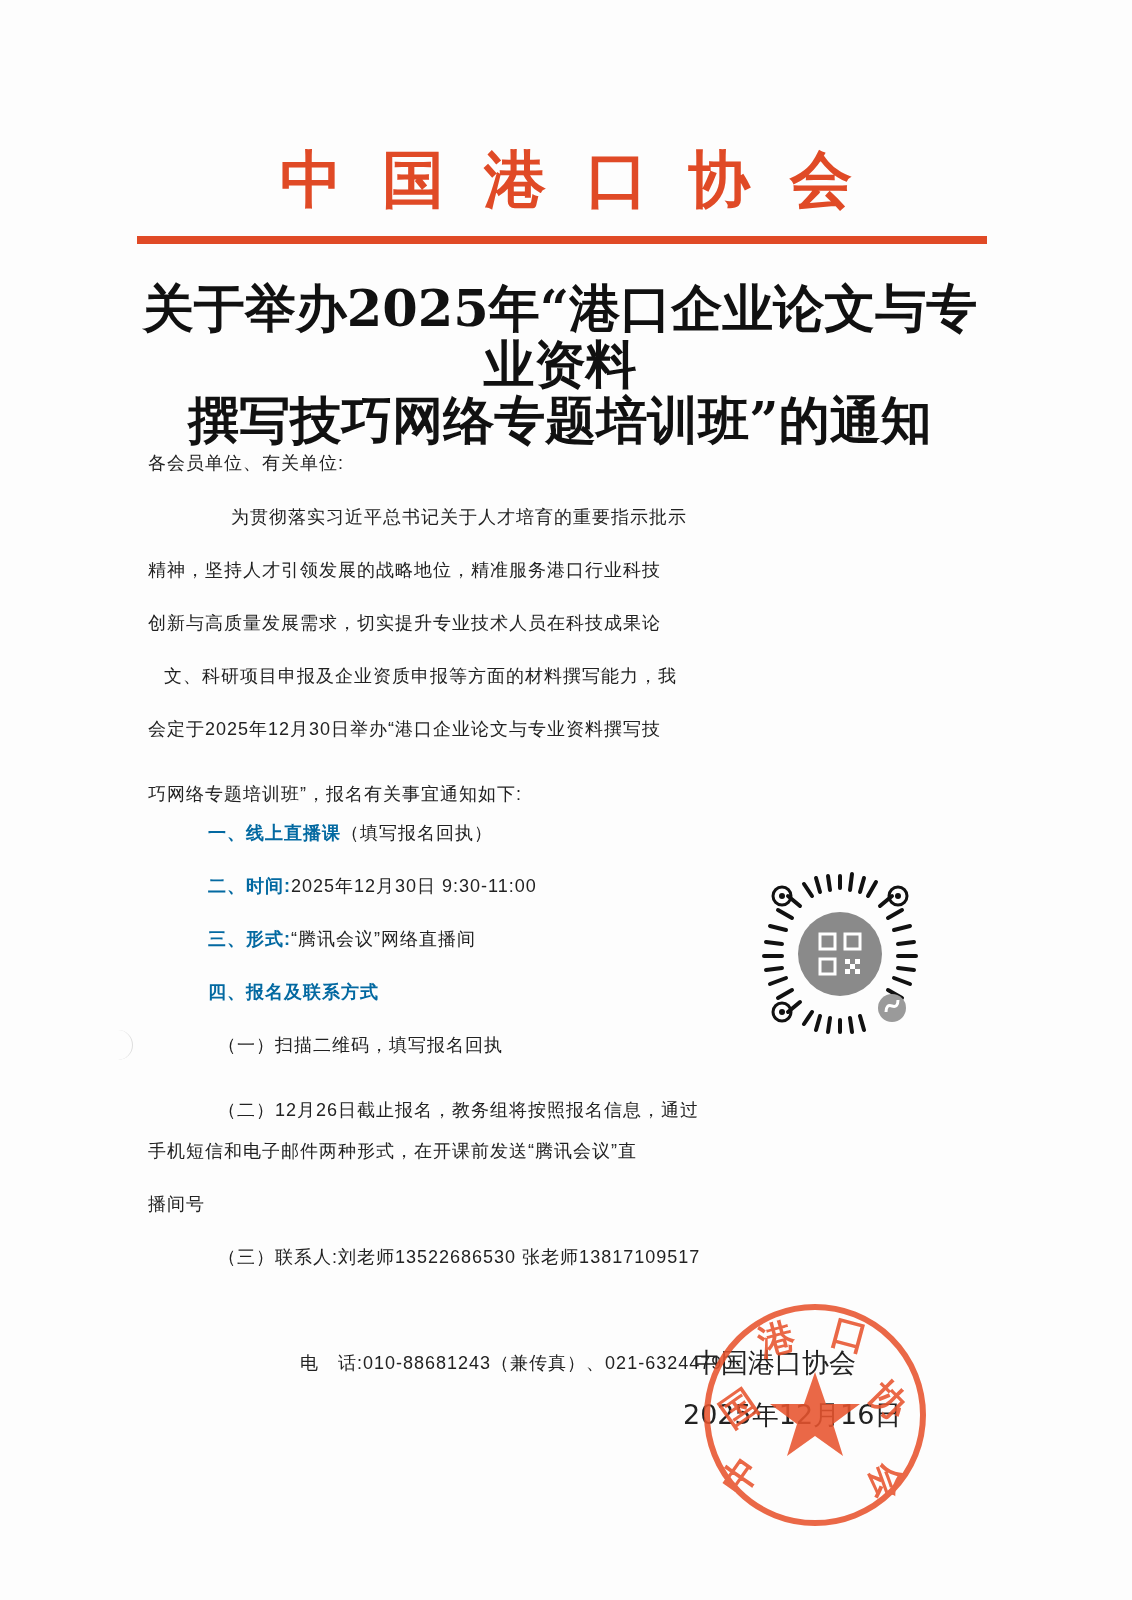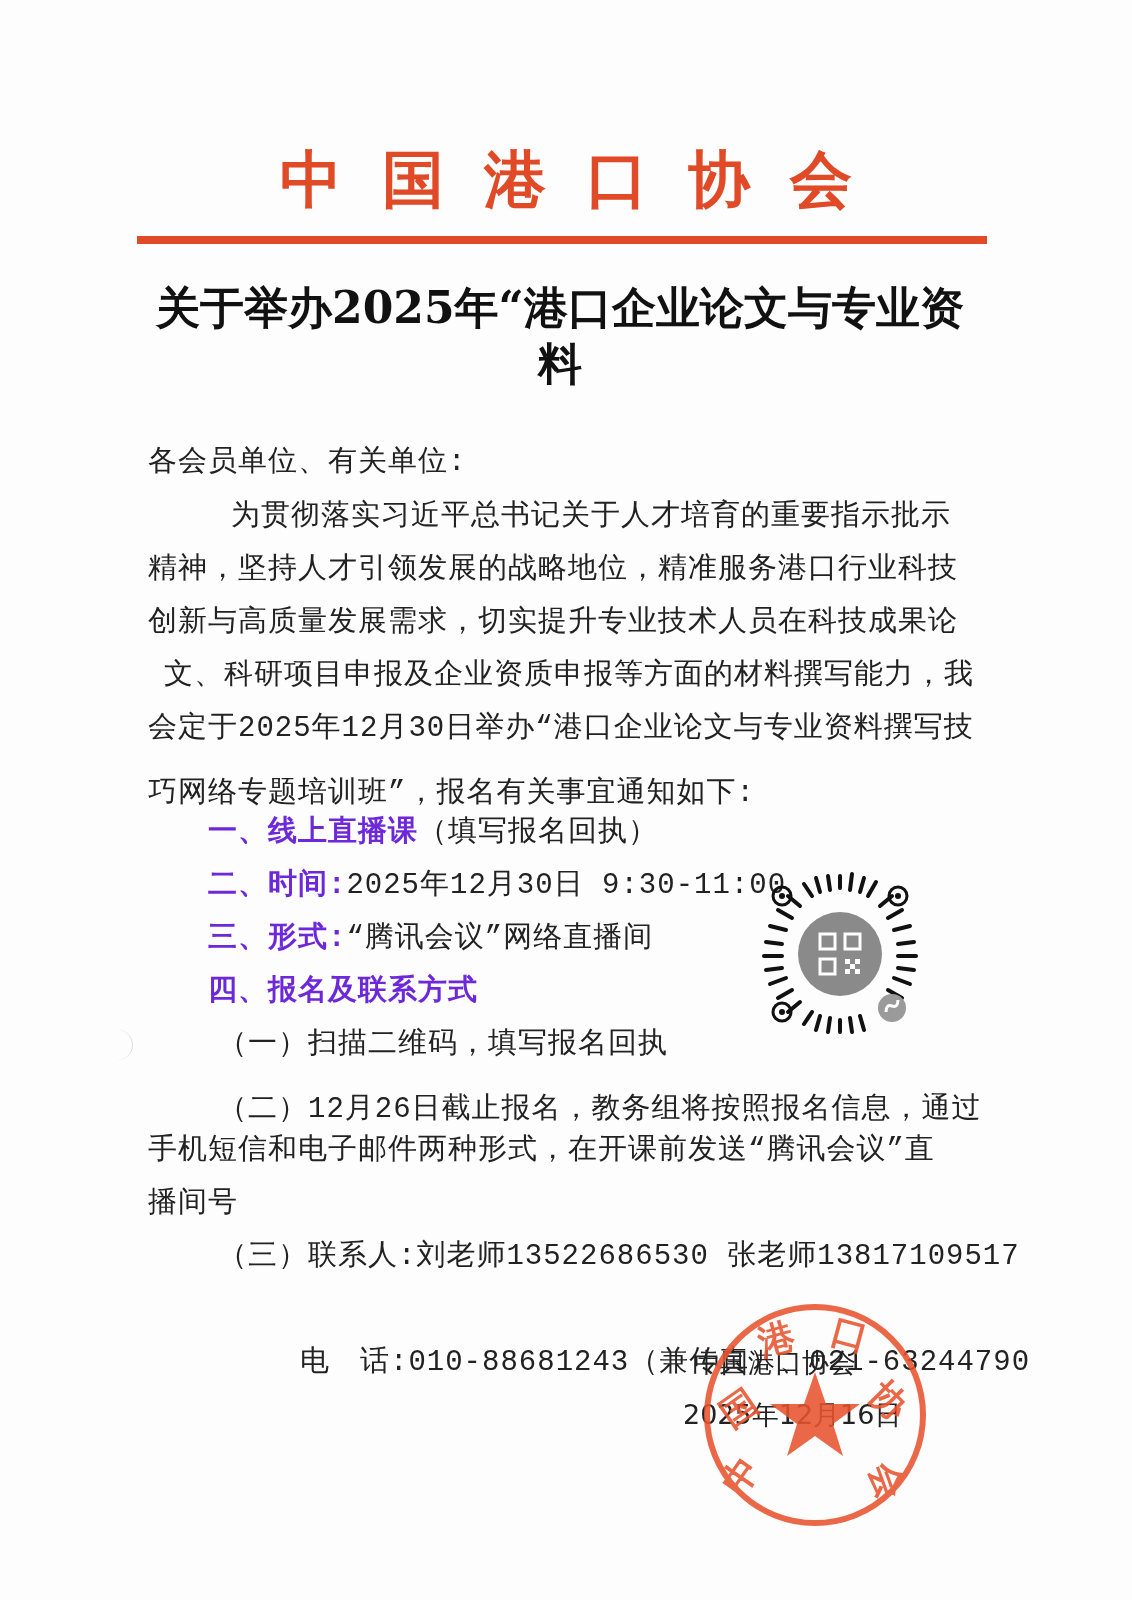--- a/index.html
+++ b/index.html
@@ -15,34 +15,34 @@
       font-family: "DejaVu Serif", serif; font-weight: bold;
       font-size: 62px; letter-spacing: 40px; line-height: 80px;
       padding-left: 40px; box-sizing: border-box;
     }
     .header-rule {
       position: absolute; left: 137px; top: 236px; width: 850px; height: 8px;
       background: #e04a26;
     }
     .doc-title {
       position: absolute; left: 140px; width: 840px; top: 280px;
-      text-align: center; font-weight: bold; font-size: 44px; line-height: 56px;
+      text-align: center; font-weight: bold; font-size: 51px; line-height: 56px;
       color: #111; font-family: "DejaVu Serif", serif;
     }
     .body-line {
-      position: absolute; left: 148px; font-size: 29px; line-height: 34px;
+      position: absolute; left: 148px; font-size: 18px; line-height: 34px;
       white-space: nowrap; color: #222;
-      font-family: Liberation Mono, monospace;
+      font-family: Liberation Sans, sans-serif;
       letter-spacing: 1px;
       text-align: right;
     }
     .indent { left: 208px; }
     .indent2 { left: 218px; }
     .indent3 { left: 300px; }
-    .heading-strong { font-weight: bold; color: #6d28d9; }
+    .heading-strong { font-weight: bold; color: #0369a1; }
     .qr {
       position: absolute; left: 752px; top: 866px; width: 176px; height: 176px;
     }
     .signature {
       position: absolute; font-size: 27px; line-height: 34px; color: #222;
       font-family: "DejaVu Sans", sans-serif; white-space: nowrap;
     }
     .seal {
       position: absolute; left: 700px; top: 1300px; width: 230px; height: 230px;
     }
@@ -52,20 +52,21 @@
     }
   </style>
 </head>
 <body>
 
 <div class="org-header">中国港口协会</div>
 <div class="header-rule"></div>
 
 <div class="doc-title">
   <div>关于举办2025年“港口企业论文与专业资料</div>
+  <div>撰写技巧网络专题培训班”的通知</div>
 </div>
 
 <div class="body-line" style="top:446px;">各会员单位、有关单位:</div>
 
 <div class="body-line indent" style="top:500px;margin-left:23px;">为贯彻落实习近平总书记关于人才培育的重要指示批示</div>
 <div class="body-line" style="top:553px;">精神，坚持人才引领发展的战略地位，精准服务港口行业科技</div>
 <div class="body-line" style="top:606px;">创新与高质量发展需求，切实提升专业技术人员在科技成果论</div>
 <div class="body-line" style="top:659px;margin-left:16px;">文、科研项目申报及企业资质申报等方面的材料撰写能力，我</div>
 <div class="body-line" style="top:712px;">会定于2025年12月30日举办“港口企业论文与专业资料撰写技</div>
 <div class="body-line" style="top:765px;margin-top:12px;">巧网络专题培训班”，报名有关事宜通知如下:</div>

